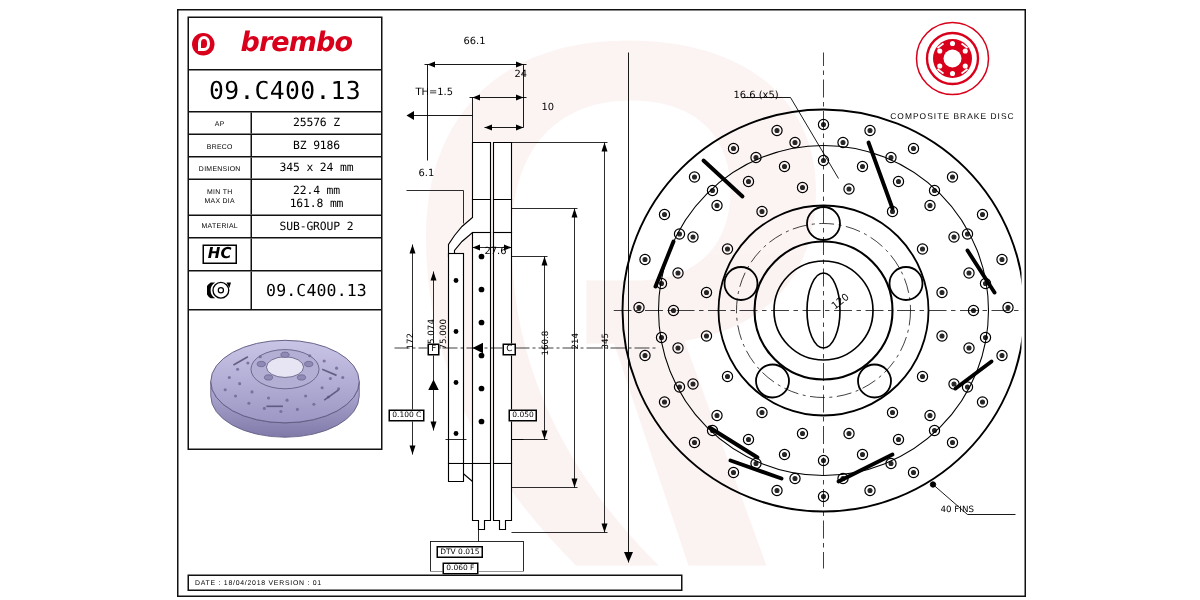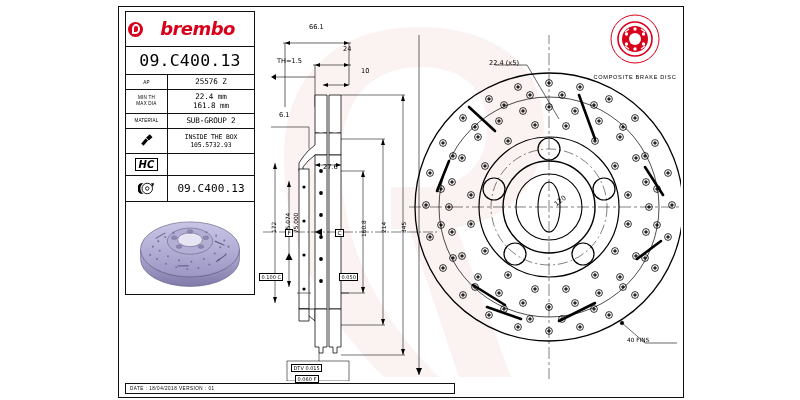--- a/index.html
+++ b/index.html
@@ -66,21 +66,33 @@
       <span class="code-txt">09.C400.13</span>
     </div>
 
     <div class="r">
       <div class="c1">AP</div>
       <div class="c2">
             <span class="v">25576 Z</span>
           </div>
     </div>
 
-
+    <div class="r">
+      <div class="c1">BRECO</div>
+      <div class="c2">
+            <span class="v">BZ 9186</span>
+          </div>
+    </div>
+
+    <div class="r">
+      <div class="c1">DIMENSION</div>
+      <div class="c2">
+            <span class="v">345 x 24 mm</span>
+          </div>
+    </div>
 
     <div class="r">
       <div class="c1" style="flex-direction:column;line-height:1.5;">
         <span>MIN TH</span>
         <span>MAX DIA</span>
       </div>
       <div class="c2">
         <span class="v">22.4 mm</span>
         <span class="v">161.8 mm</span>
       </div>
@@ -89,32 +101,20 @@
 
     <div class="r">
       <div class="c1">MATERIAL</div>
       <div class="c2">
             <span class="v">SUB-GROUP 2</span>
           </div>
     </div>
 
 
 
-    <div class="r" style="min-height:24px;">
-      <div class="c1">
-        <svg width="15" height="15" viewBox="0 0 20 20">
-          <path d="M3 14 L9 7 L12 10 L6 17 Z" fill="#000"></path>
-          <path d="M9.5 6 L14.5 1.5 L18 5.5 L13 10 Z" fill="#000"></path>
-        </svg>
-      </div>
-      <div class="c2">
-        <span class="v sm">INSIDE THE BOX</span>
-        <span class="v sm">105.5732.93</span>
-      </div>
-    </div>
 
     <div class="r" style="min-height:21px;">
       <div class="c1">
         <span class="hc">HC</span>
       </div>
       <div class="c2"></div>
     </div>
 
     <div class="r" style="min-height:25px;">
       <div class="c1">
@@ -573,21 +573,21 @@
       <circle cx="213" cy="288" r="1.8" fill="#000"></circle>
     </g>
 
     <g stroke="#000" stroke-width="0.6" fill="none">
       <line x1="10" y1="-16" x2="10" y2="340"></line>
       <path d="M10 -16 l-3 7 h6 z" fill="#000" stroke="none"></path>
       <path d="M10 340 l-3 -7 h6 z" fill="#000" stroke="none"></path>
     </g>
   </svg>
 
-  <div class="lbl f7" style="left:370px;top:52px;">22.4 (x5)</div>
+  <div class="lbl f7" style="left:370px;top:52px;">16.6 (x5)</div>
   <div class="lbl f7" style="left:435px;top:190px;transform:rotate(-38deg);">120</div>
   <div class="lbl f6" style="left:508px;top:330px;">40 FINS</div>
 
   <div class="date-strip">
     <span class="date-txt">DATE : 18/04/2018 VERSION : 01</span>
   </div>
 
  </div>
 </div>
 

